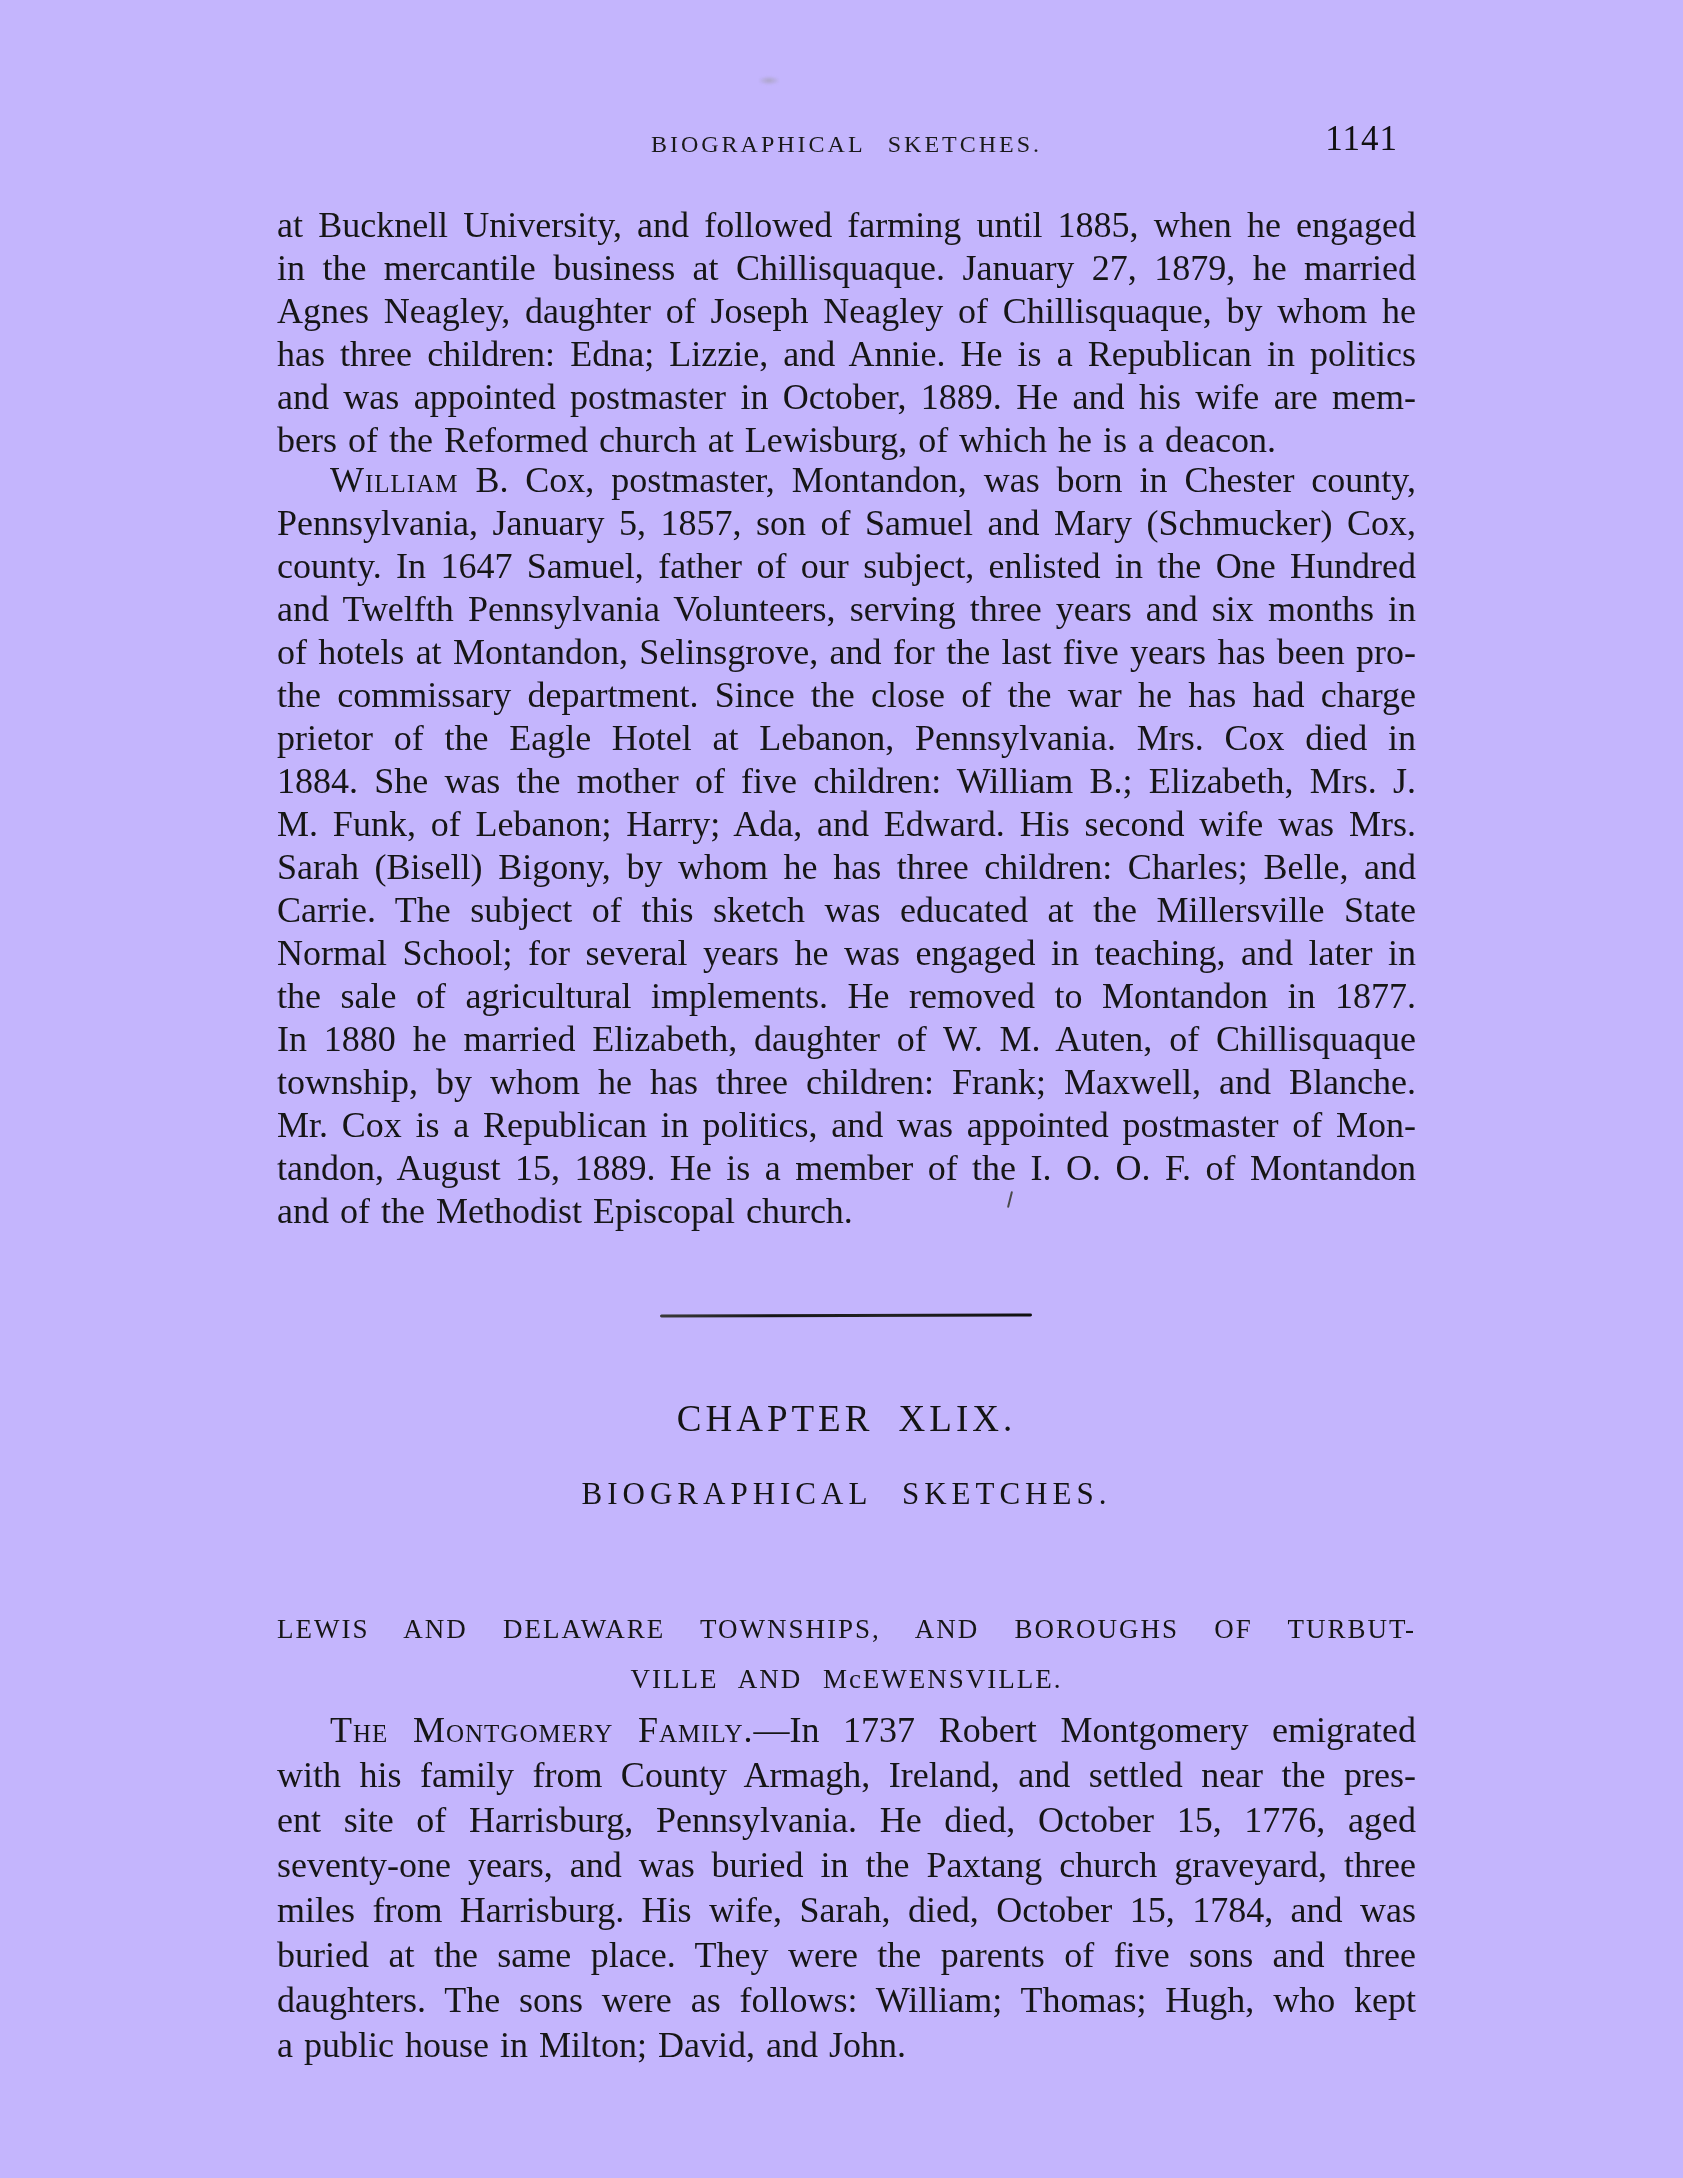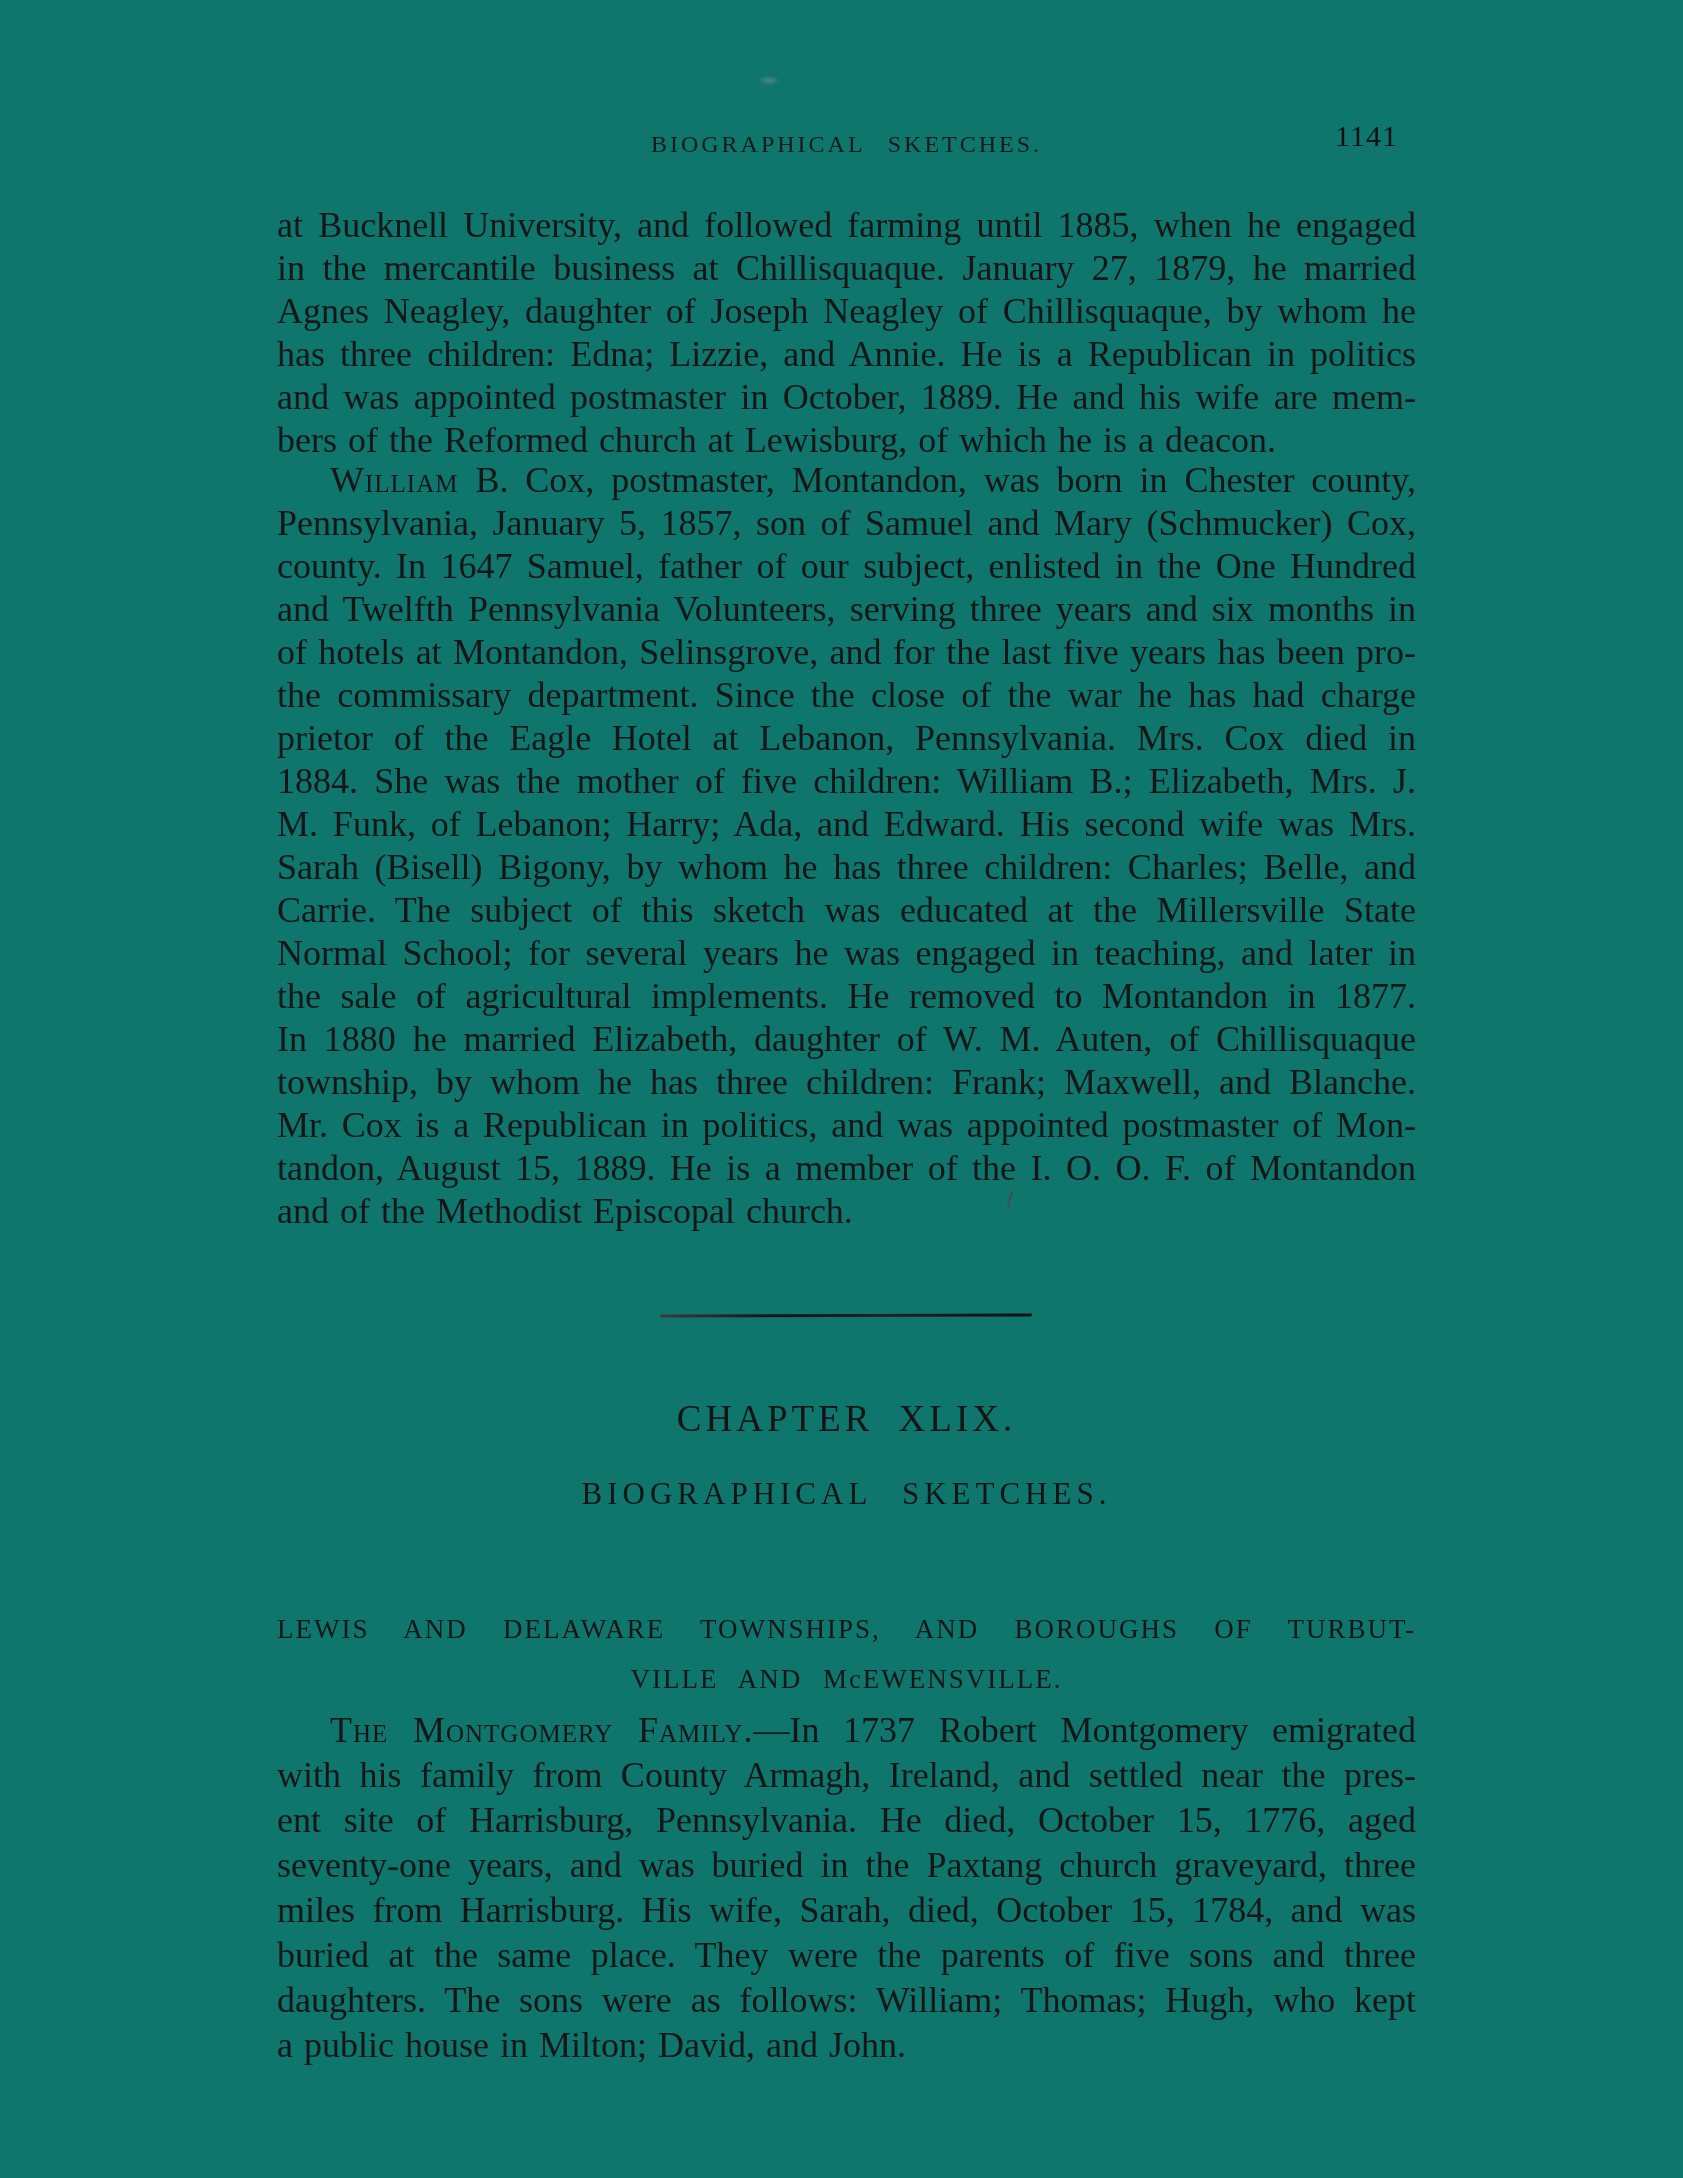--- a/index.html
+++ b/index.html
@@ -1,33 +1,33 @@
 <!DOCTYPE html>
 <html><head>
 <meta charset="utf-8">
 <style>
   html,body { margin:0; padding:0; background:#ffffff; }
   .page {
     position:relative; width:1683px; height:2178px;
-    background:#0f766e; color:#161616;
+    background:#c4b5fd; color:#161616;
     font-family:"Liberation Serif","DejaVu Serif",serif;
     overflow:hidden;
   }
   .col { position:absolute; left:277px; width:1139px; }
 
   
   .running-header { top:119px; height:48px; }
   .rh-title {
     position:absolute; left:0; right:0; top:12px;
     text-align:center; font-size:24px; letter-spacing:3px; word-spacing:14px;
     color:#1a1a1a;
   }
   .page-number {
     position:absolute; right:18px; top:0;
-    font-size:30px; letter-spacing:1px; color:#111;
+    font-size:35px; letter-spacing:1px; color:#111;
   }
 
   
   .para { position:absolute; left:277px; width:1139px; font-size:36px; word-spacing:2px; }
   .line {
     height:43px; line-height:43px; overflow:hidden;
     text-align:justify; text-align-last:justify;
   }
   .p3 .line { height:45px; line-height:45px; }
   .rest .line:last-child, .para.p1 .line:last-child { text-align-last:left; }

